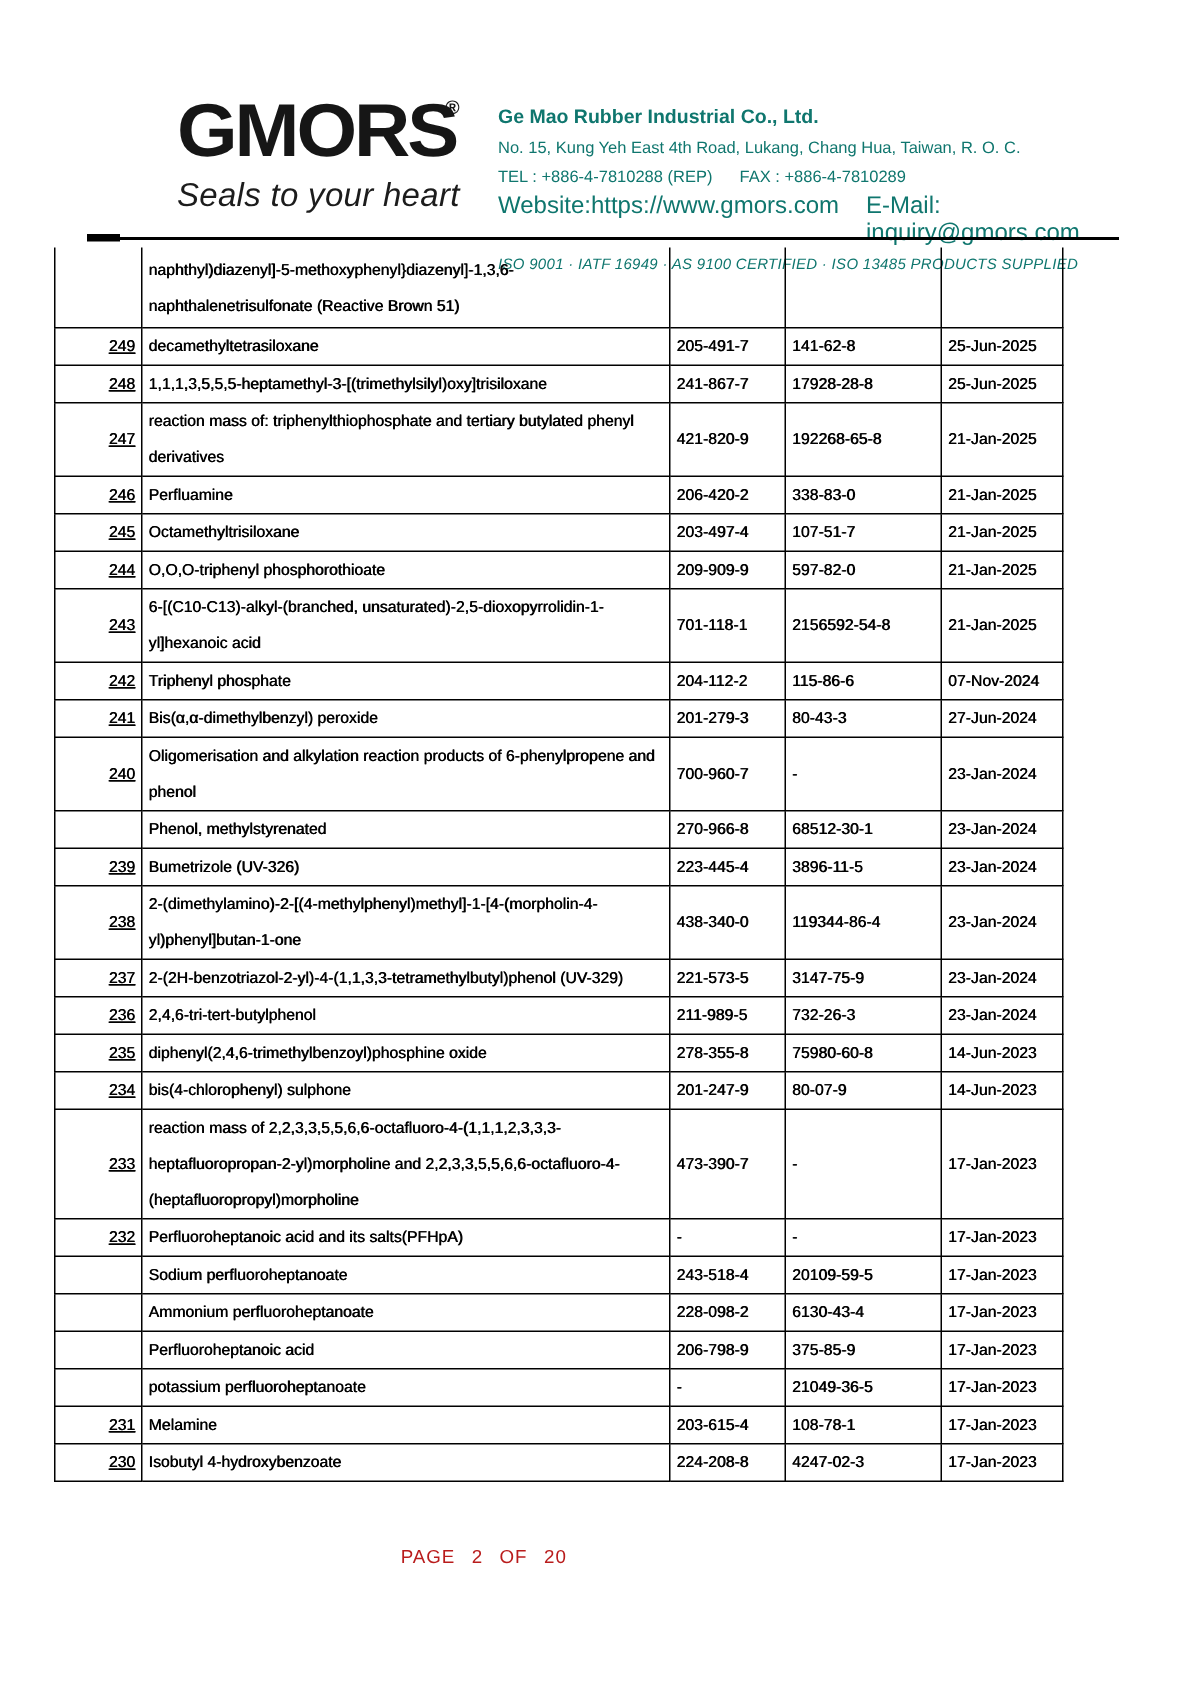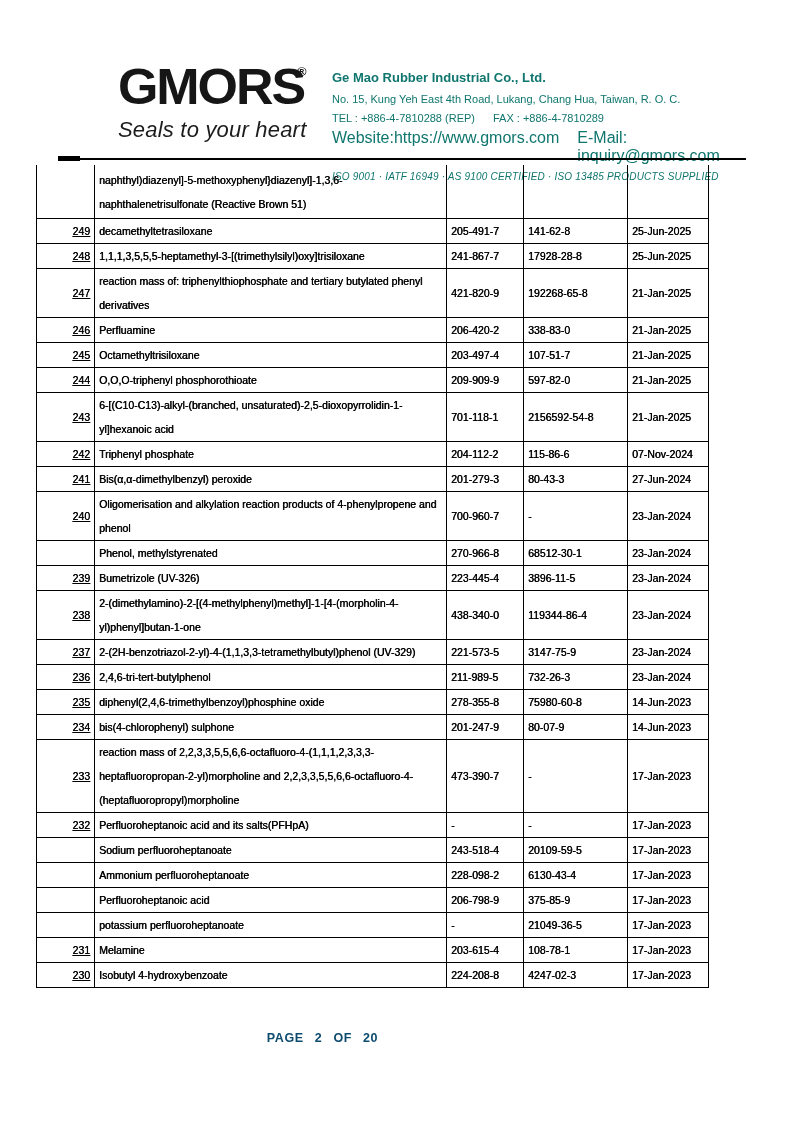--- a/index.html
+++ b/index.html
@@ -43,21 +43,21 @@
     vertical-align:middle;word-wrap:break-word;overflow-wrap:break-word;
     text-shadow:0.4px 0 0 currentColor;
   }
   table.subst tr:first-child td{border-top:none;padding-top:3px;padding-bottom:2px;}
   td.no{text-align:right;padding-right:3px;text-decoration:underline;}
   td.name{padding-left:4px;padding-right:3px;}
 
   
   .page-footer{
     position:absolute;top:1031px;left:0;width:645px;text-align:center;
-    font-size:12.5px;font-weight:bold;color:#0c4a6e;
+    font-size:12.5px;font-weight:normal;color:#b91c1c;
     letter-spacing:0.6px;word-spacing:7px;
   }
 </style>
 </head>
 <body>
 
 <div class="page">
 
   <div class="logo-block">
     <div class="logo-row">
@@ -158,21 +158,21 @@
         </tr>
         <tr>
           <td class="no">241</td>
           <td class="name">Bis(α,α-dimethylbenzyl) peroxide</td>
           <td class="ec">201-279-3</td>
           <td class="cas">80-43-3</td>
           <td class="date">27-Jun-2024</td>
         </tr>
         <tr>
           <td class="no">240</td>
-          <td class="name">Oligomerisation and alkylation reaction products of 4-phenylpropene and phenol</td>
+          <td class="name">Oligomerisation and alkylation reaction products of 6-phenylpropene and phenol</td>
           <td class="ec">700-960-7</td>
           <td class="cas">-</td>
           <td class="date">23-Jan-2024</td>
         </tr>
         <tr>
           <td class="no"></td>
           <td class="name">Phenol, methylstyrenated</td>
           <td class="ec">270-966-8</td>
           <td class="cas">68512-30-1</td>
           <td class="date">23-Jan-2024</td>

